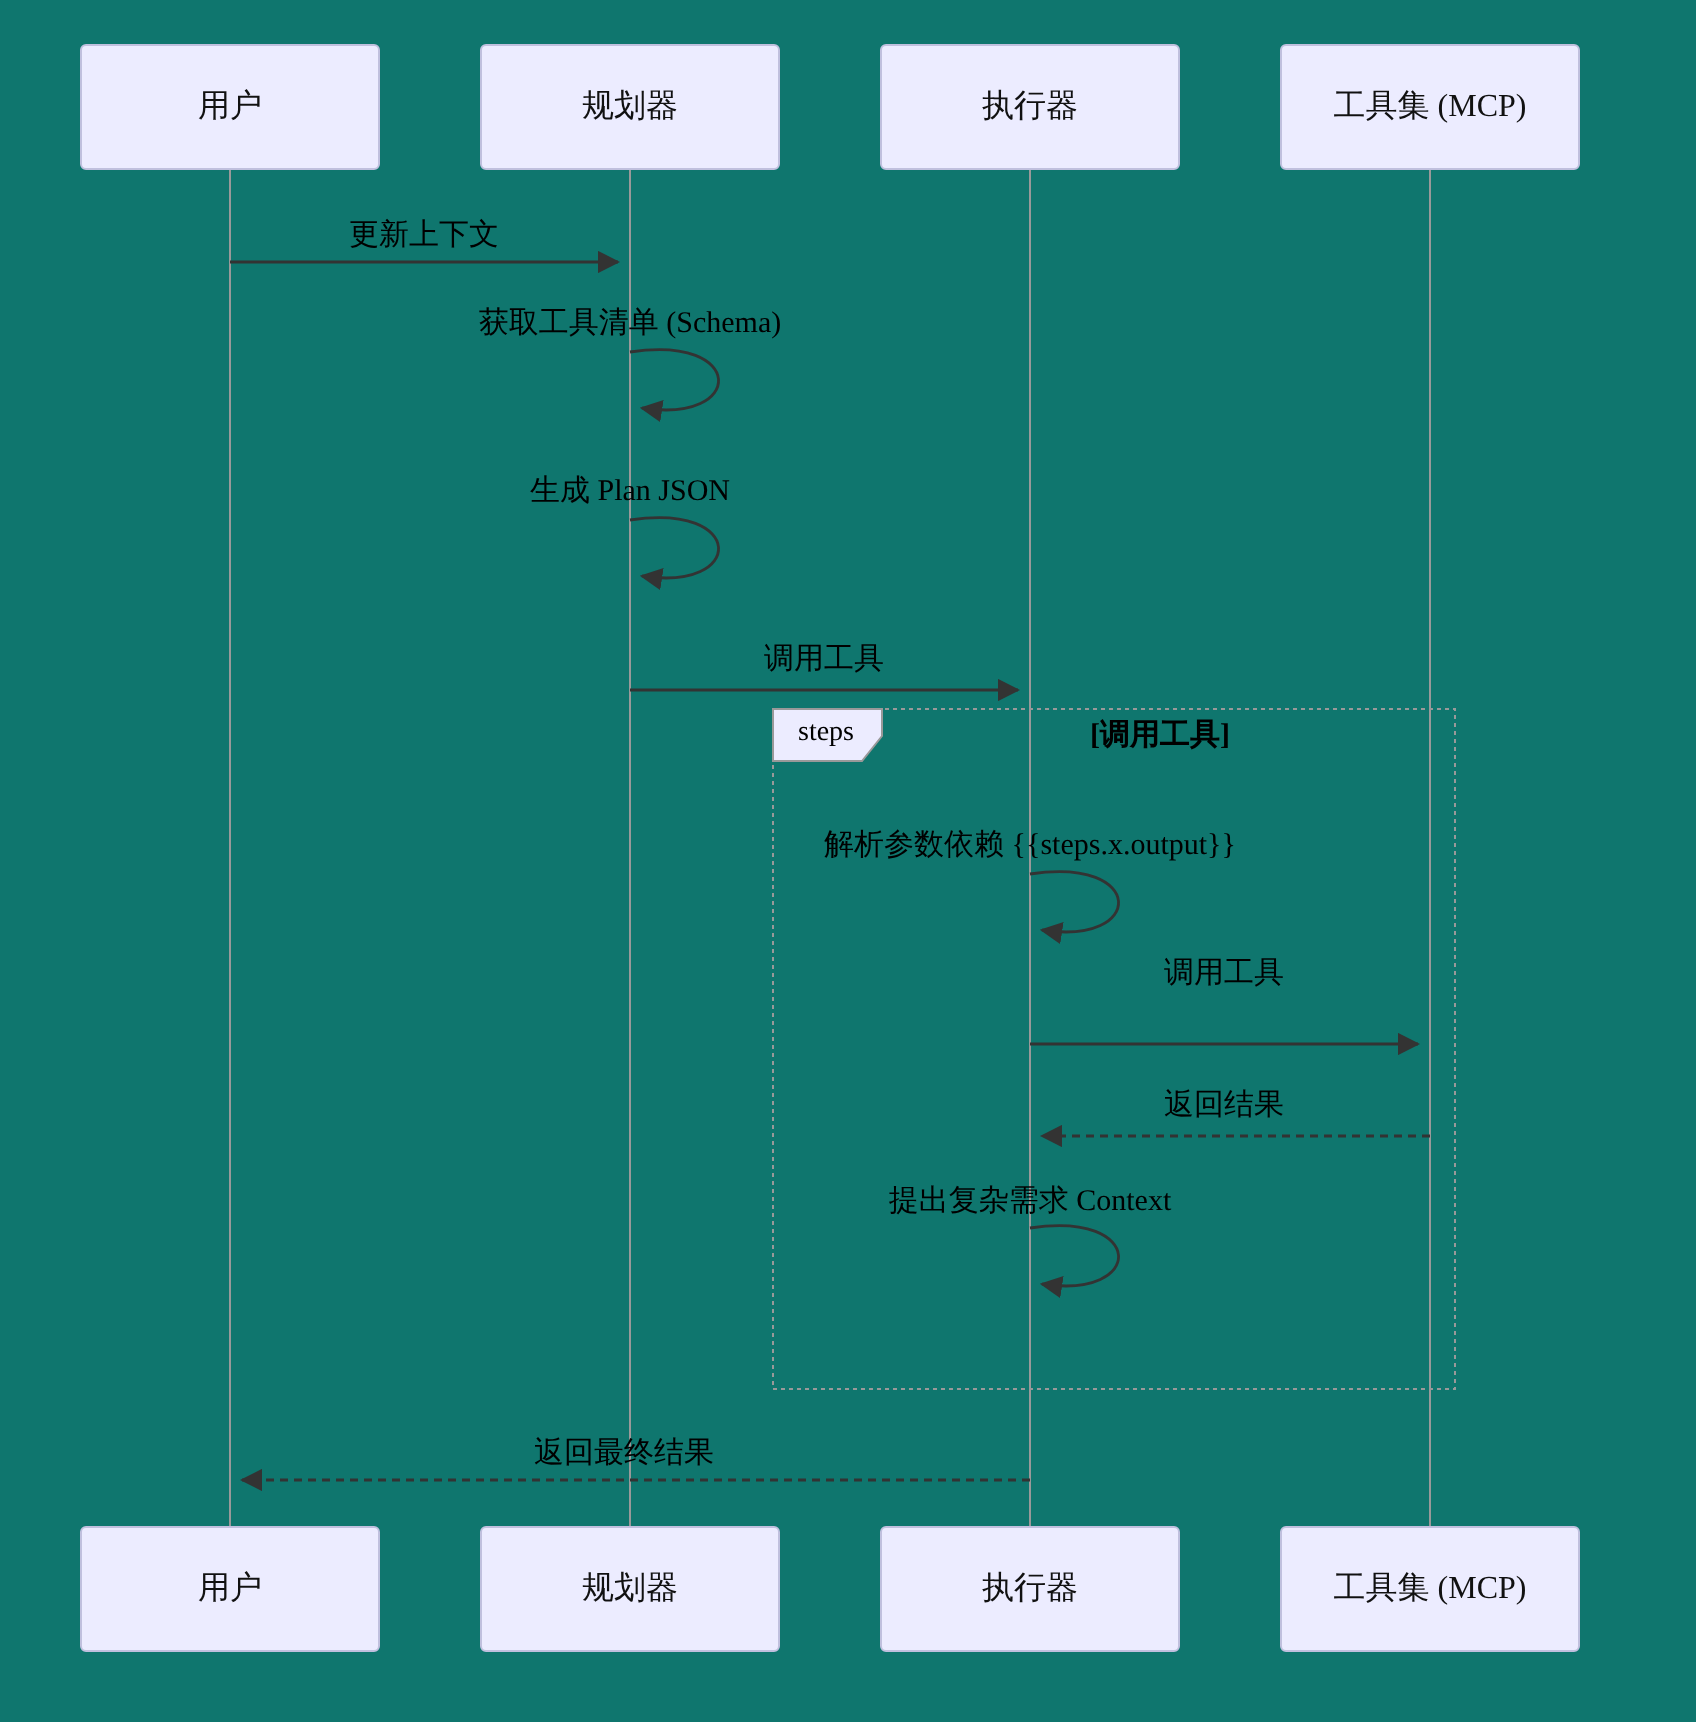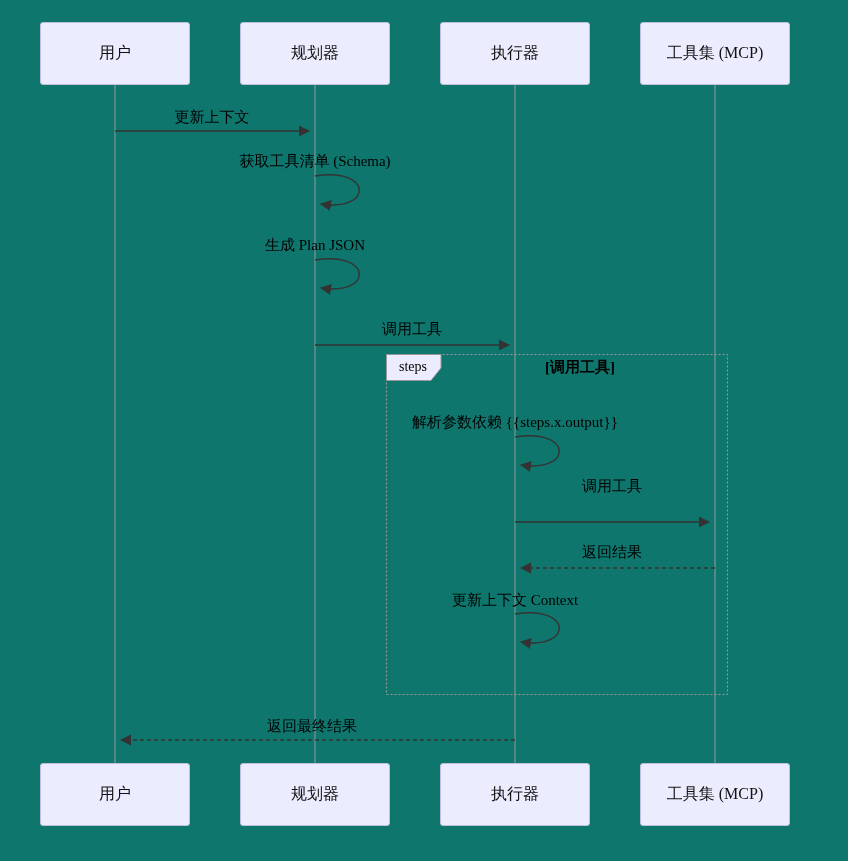--- a/index.html
+++ b/index.html
@@ -90,19 +90,19 @@
       <span class="plabel">工具集 (MCP)</span>
     </div>
 
   <div class="msg" style="left:212px;top:108px">更新上下文</div>
   <div class="msg" style="left:315px;top:152px">获取工具清单 (Schema)</div>
   <div class="msg" style="left:315px;top:236px">生成 Plan JSON</div>
   <div class="msg" style="left:412px;top:320px">调用工具</div>
   <div class="msg" style="left:515px;top:413px">解析参数依赖 {{steps.x.output}}</div>
   <div class="msg" style="left:612px;top:477px">调用工具</div>
   <div class="msg" style="left:612px;top:543px">返回结果</div>
-  <div class="msg" style="left:515px;top:591px">更新上下文 Context</div>
+  <div class="msg" style="left:515px;top:591px">提出复杂需求 Context</div>
   <div class="msg" style="left:312px;top:717px">返回最终结果</div>
 
   <div class="loop-title">steps</div>
   <div class="loop-cond">[调用工具]</div>
 
 </div>
 
 </body></html>

